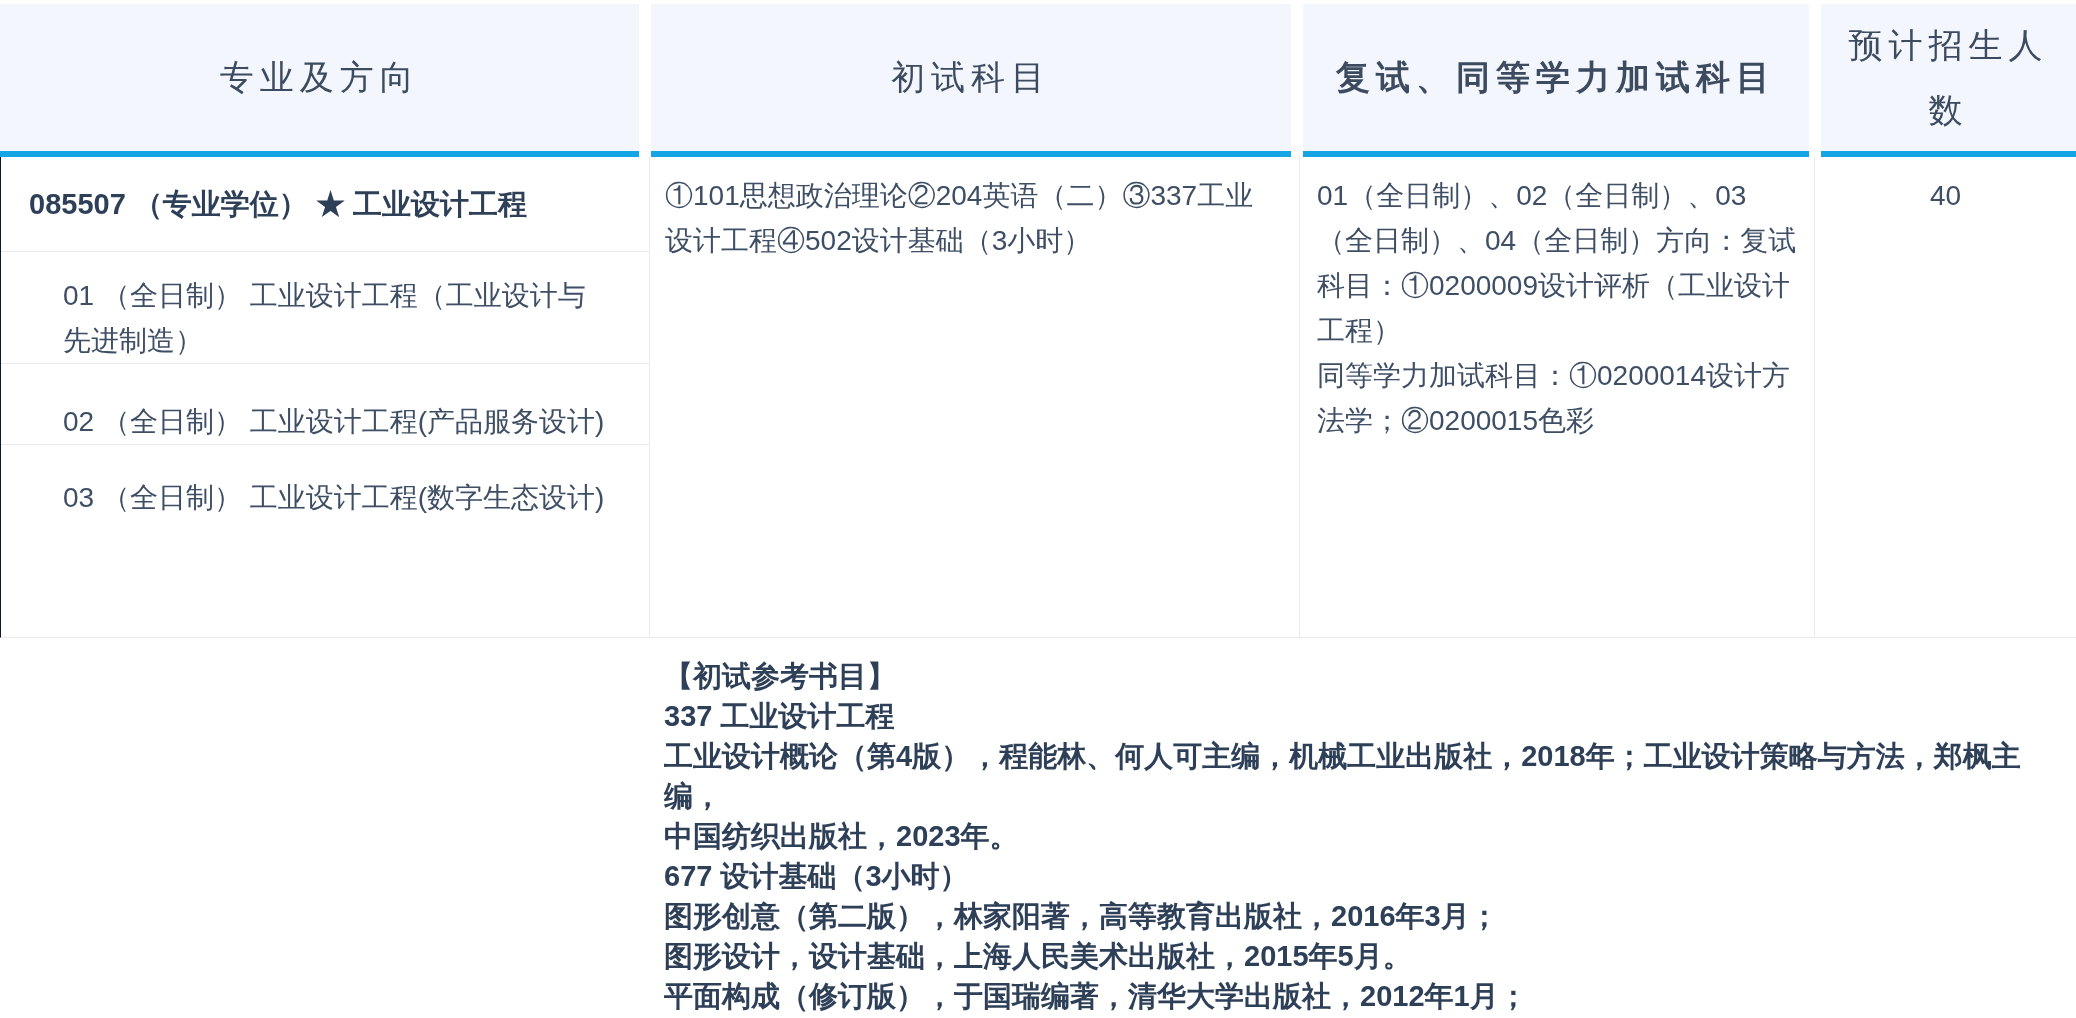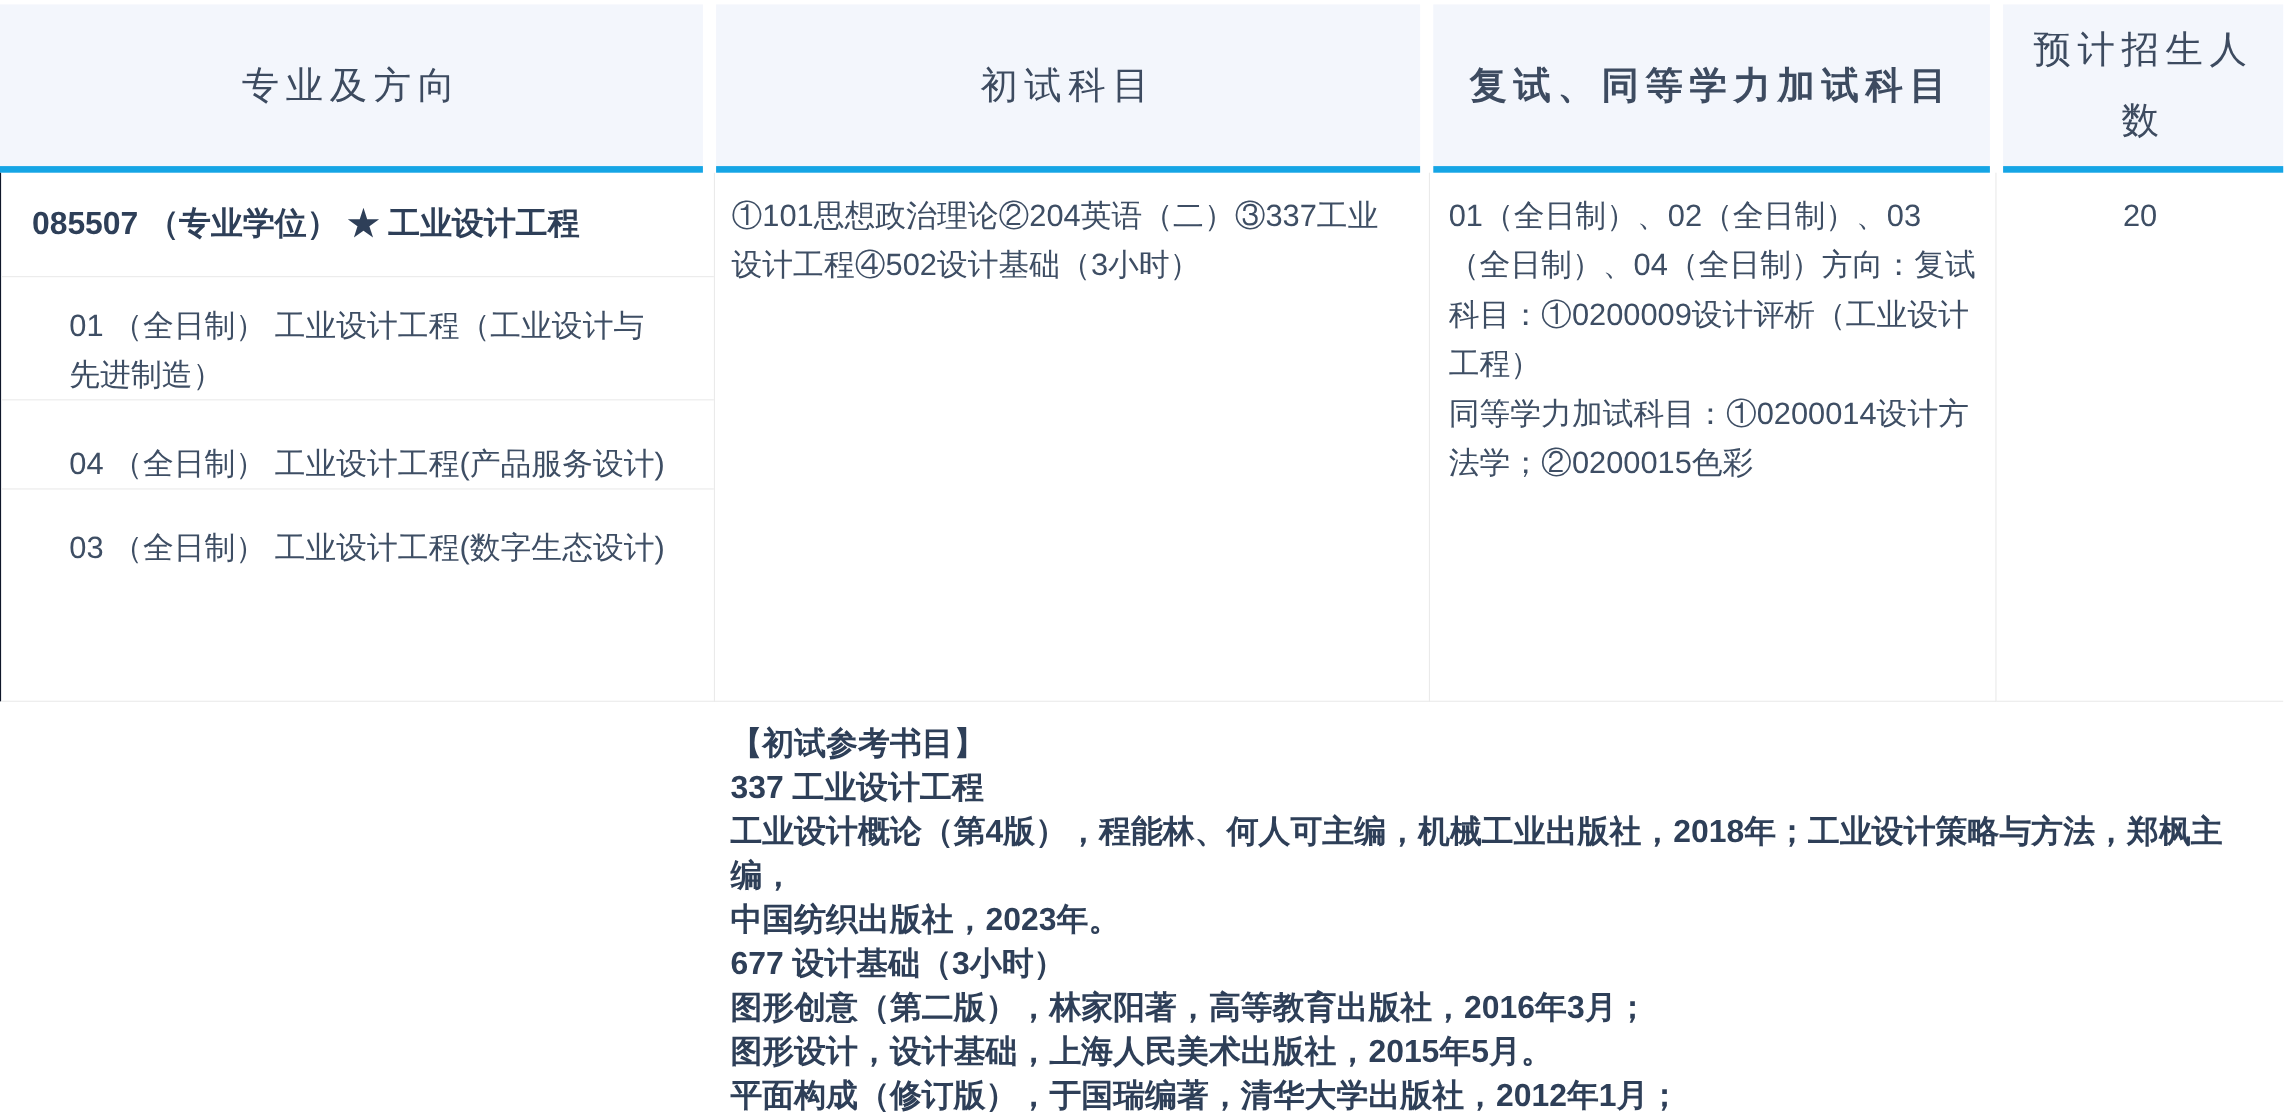--- a/index.html
+++ b/index.html
@@ -119,38 +119,38 @@
   <div class="tbody">
     <div class="bcol col-major">
       <div class="row title-row">
         <span>085507 （专业学位） ★ 工业设计工程</span>
       </div>
       <div class="row dir-row r01">
         <span>01 （全日制） 工业设计工程（工业设计与
 先进制造）</span>
       </div>
       <div class="row dir-row r03">
-        <span>04 （全日制） 工业设计工程(产品服务设计)</span>
+        <span>02 （全日制） 工业设计工程(产品服务设计)</span>
       </div>
       <div class="row dir-row r04">
         <span>03 （全日制） 工业设计工程(数字生态设计)</span>
       </div>
     </div>
 
     <div class="bcol col-initial">①101思想政治理论②204英语（二）③337工业
 设计工程④502设计基础（3小时）</div>
 
     <div class="bcol col-retest">01（全日制）、02（全日制）、03
 （全日制）、04（全日制）方向：复试
 科目：①0200009设计评析（工业设计
 工程）
 同等学力加试科目：①0200014设计方
 法学；②0200015色彩</div>
 
-    <div class="bcol col-enroll">20</div>
+    <div class="bcol col-enroll">40</div>
   </div>
 
   <div class="books">
     <div class="book-line">【初试参考书目】</div>
     <div class="book-line">337 工业设计工程</div>
     <div class="book-line">工业设计概论（第4版），程能林、何人可主编，机械工业出版社，2018年；工业设计策略与方法，郑枫主编，</div>
     <div class="book-line">中国纺织出版社，2023年。</div>
     <div class="book-line">677 设计基础（3小时）</div>
     <div class="book-line">图形创意（第二版），林家阳著，高等教育出版社，2016年3月；</div>
     <div class="book-line">图形设计，设计基础，上海人民美术出版社，2015年5月。</div>

